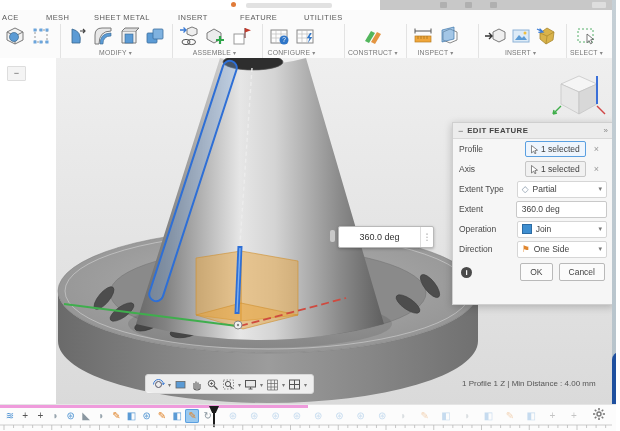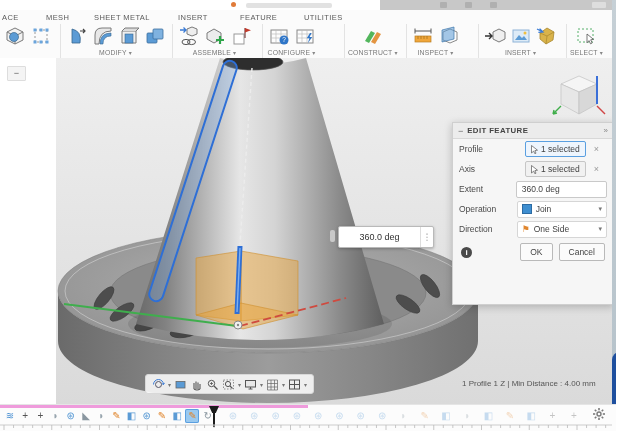--- a/index.html
+++ b/index.html
@@ -455,20 +455,28 @@
       <span class="chip">
         <svg width="7" height="9" viewBox="0 0 7 9">
             <path d="M.5.5 L6.5 5.2 L3.9 5.6 L5 8.2 L3.8 8.7 L2.7 6.1 L.5 8 Z" fill="#fff" stroke="#555" stroke-width=".7"></path>
           </svg>
         <span>1 selected</span>
       </span>
       <span class="chip-clear">×</span>
     </div>
 
 
+    <div class="dlg-row">
+      <span class="dlg-label">Extent Type</span>
+      <span class="dlg-select">
+        <span class="ext-dia">◇</span>
+        <span>Partial</span>
+        <span class="caret">▾</span>
+      </span>
+    </div>
 
     <div class="dlg-row">
       <span class="dlg-label">Extent</span>
       <span class="dlg-input">360.0 deg</span>
     </div>
 
     <div class="dlg-row">
       <span class="dlg-label">Operation</span>
       <span class="dlg-select">
         <span class="op-swatch"></span>

